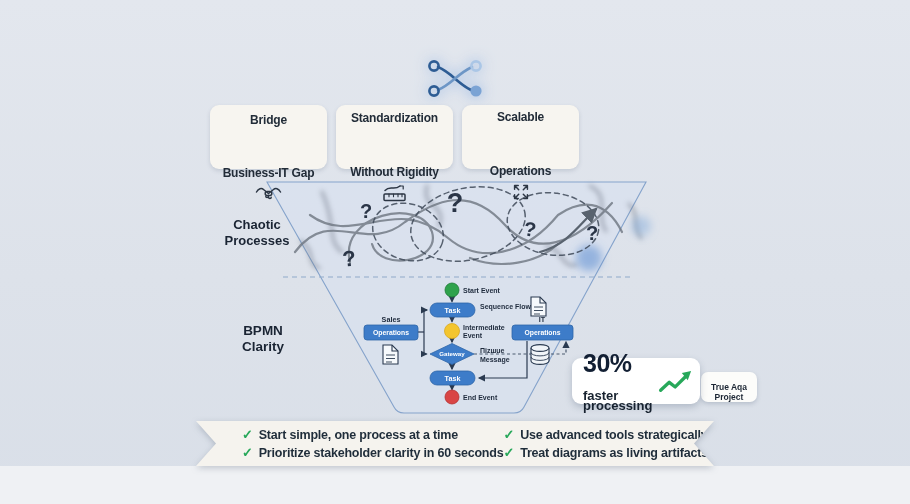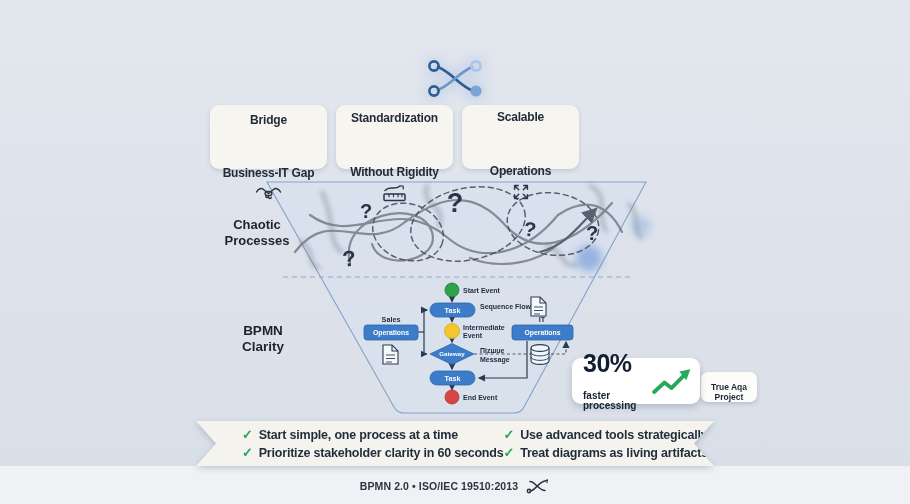--- a/index.html
+++ b/index.html
@@ -43,21 +43,21 @@
   .label-chaotic{left:202px;top:217px;font-size:13px;line-height:15.5px;}
   .label-clarity{left:208px;top:323px;font-size:13.5px;line-height:16px;}
 
   
   .stat-card{
     left:572px;top:358px;width:128px;height:46px;background:#ffffff;border-radius:9px;
     box-shadow:0 3px 7px rgba(70,85,110,.28);
     display:flex;align-items:center;justify-content:flex-start;padding:0 8px 0 11px;box-sizing:border-box;
   }
   .stat-num{font-size:25px;line-height:25px;font-weight:800;color:#121f33;letter-spacing:-0.5px;}
-  .stat-cap{font-size:10px;line-height:10px;font-weight:700;color:#17222f;margin-top:15px;}
+  .stat-cap{font-size:13px;line-height:10px;font-weight:700;color:#17222f;margin-top:15px;}
   .stat-tag{
     left:701px;top:372px;width:56px;height:30px;background:#fcfcfa;border-radius:7px;
     box-shadow:0 2px 4px rgba(80,95,120,.25);
     display:flex;align-items:flex-end;justify-content:center;text-align:center;
     font-size:8.5px;line-height:10px;font-weight:700;color:#1c2634;z-index:1;
   }
 
   
   .ribbon-wrap{left:196px;top:421px;width:518px;height:45px;
     filter:drop-shadow(0 2px 3px rgba(70,82,104,.28));}
@@ -305,25 +305,14 @@
           <span>Use advanced tools strategically</span>
         </div>
         <div class="chk-row">
           <span class="chk">✓</span>
           <span>Treat diagrams as living artifacts</span>
         </div>
       </div>
     </div>
   </div>
 
-  <div class="overlay footer">
-    <span class="ftxt">BPMN 2.0 • ISO/IEC 19510:2013</span>
-    <svg width="24" height="16" viewBox="0 0 24 16">
-      <g fill="none" stroke="#2b3440" stroke-width="1.5" stroke-linecap="round">
-        <path d="M4,13 C9,13 13,3.5 19,3"></path>
-        <path d="M4,3.5 C9,3.5 13,12.5 19,12.5"></path>
-        <circle cx="3" cy="13" r="1.7"></circle>
-        <path d="M19,3 l2.5,-1.2 M21.5,1.8 l-0.6,2.8" stroke-width="1.2"></path>
-      </g>
-    </svg>
-  </div>
 
 </div>
 
 </body></html>

